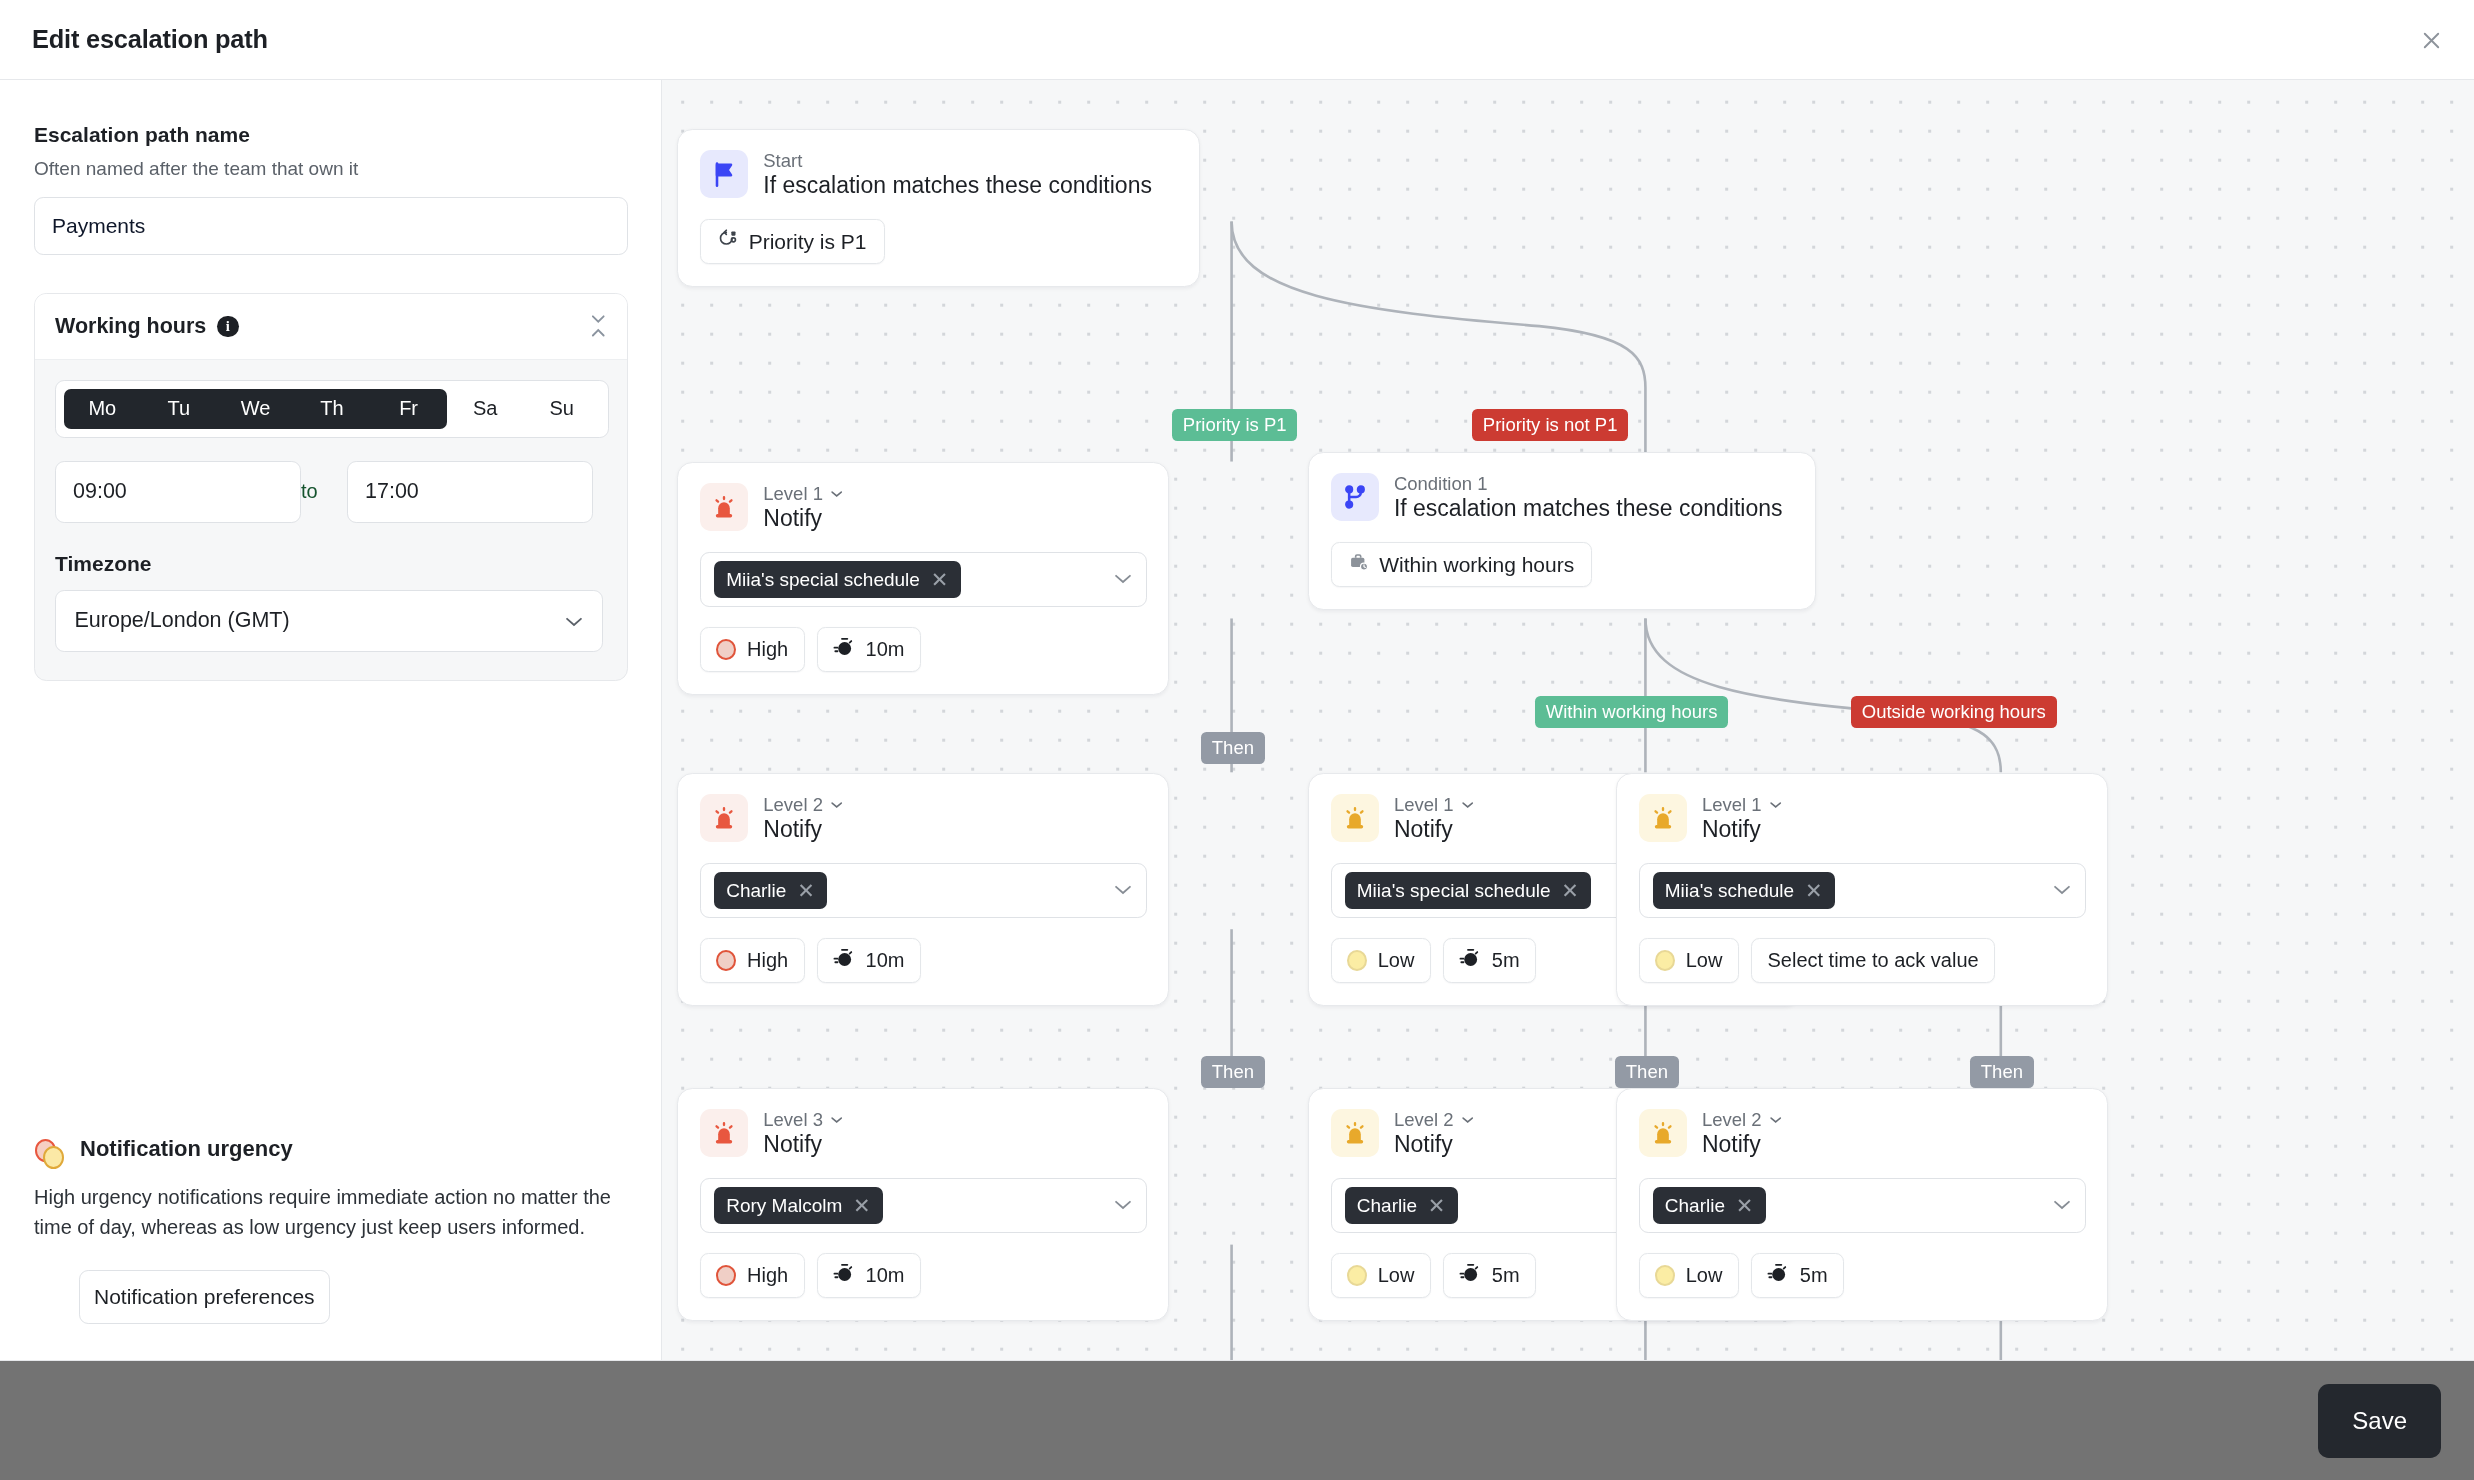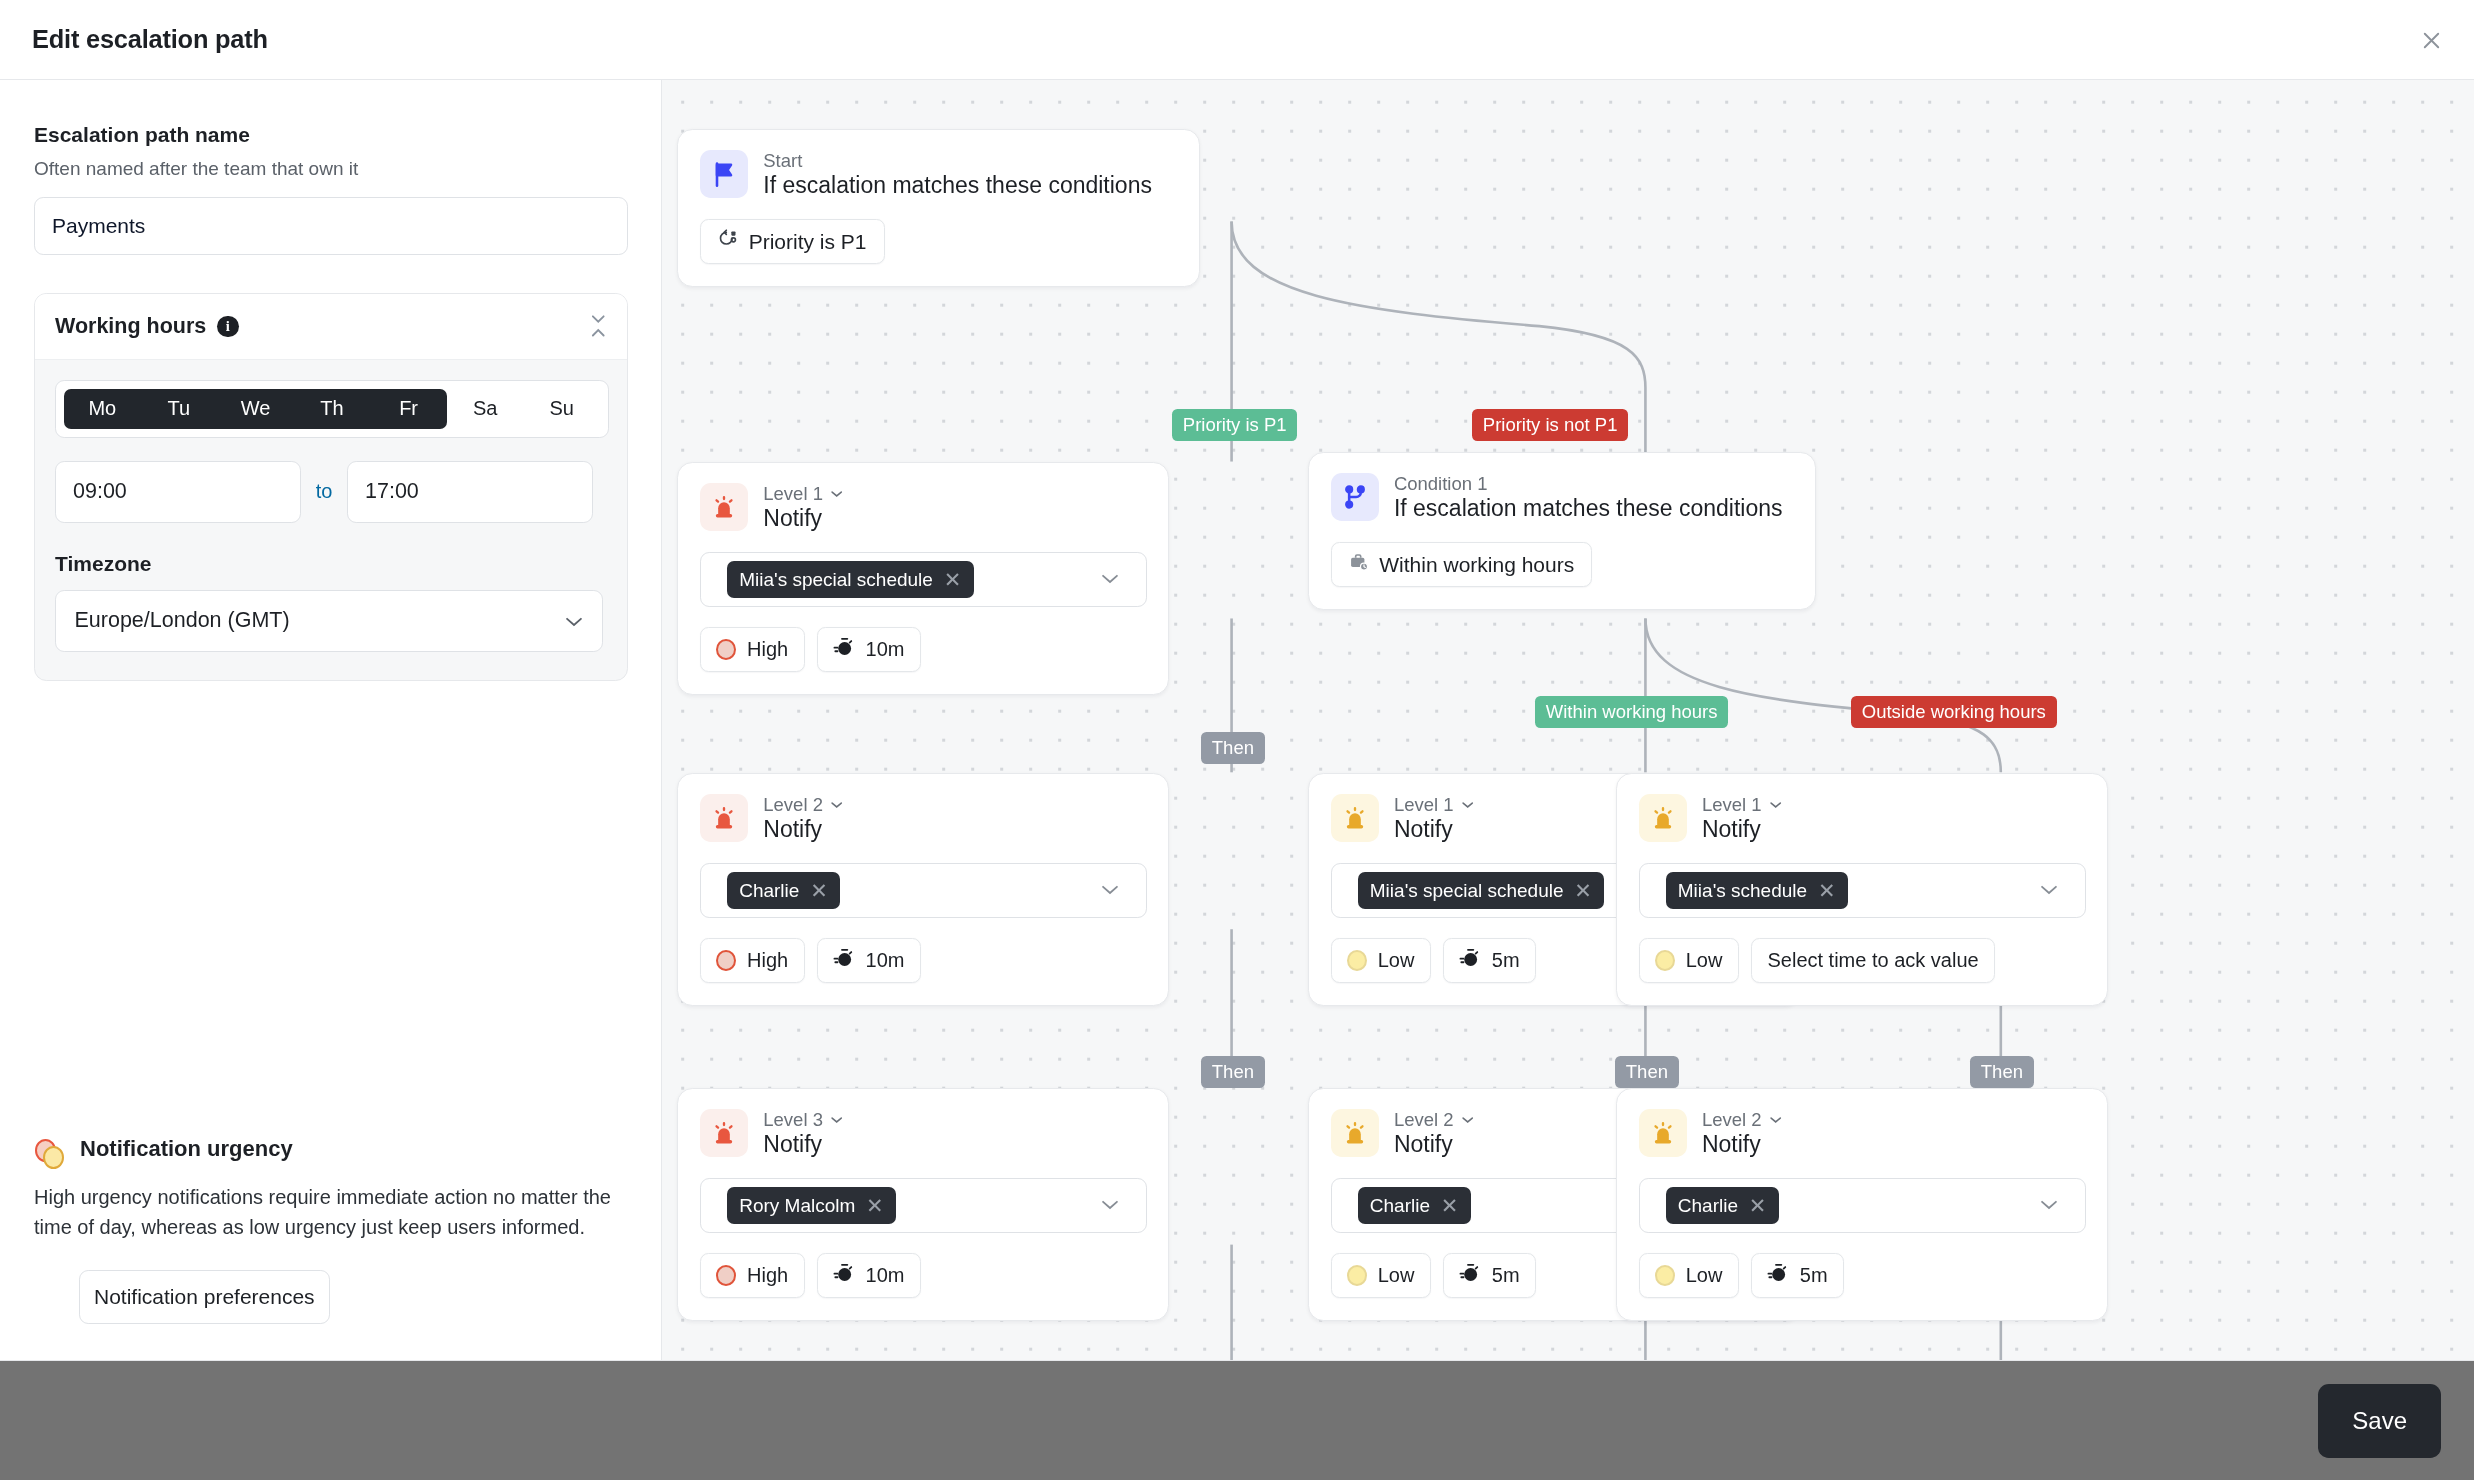--- a/index.html
+++ b/index.html
@@ -80,21 +80,21 @@
   .day.on { background: #22262c; color: #fff; }
   .day.on:first-child { border-radius: 7px 0 0 7px; }
   .day.on.last-on { border-radius: 0 7px 7px 0; }
 
   .time-row { margin-top: 23px; display: flex; align-items: center; }
   .time-input {
     width: 246px; height: 62px; border: 0.8px solid #dfe2e6; border-radius: 9.2px;
     background: #fff; font-size: 21.5px; padding: 0 17px; color: #1d2025;
     font-family: "Liberation Sans", sans-serif;
   }
-  .time-sep { width: 46px; text-align: center; font-size: 20px; color: #0369a1; }
+  .time-sep { width: 46px; text-align: left; font-size: 20px; color: #14532d; }
   .tz-label { margin-top: 29px; font-size: 21px; font-weight: 600; }
   .tz-select {
     margin-top: 14px; width: 548px; height: 62px; border: 0.8px solid #dfe2e6;
     border-radius: 9.2px; background: #fff; display: flex; align-items: center;
     padding: 0 18.5px; font-size: 21.5px; cursor: pointer; position: relative;
   }
   .tz-select .chev { margin-left: auto; }
   .chev svg { width: 20px; height: 12.3px; }
 
   
@@ -147,21 +147,21 @@
   .cond-chip {
     display: inline-flex; align-items: center; gap: 10.8px; margin-top: 20px;
     height: 45px; padding: 0 17px; background: #fff; border: 0.8px solid #e4e7ea;
     border-radius: 8.5px; font-size: 21px; box-shadow: 0 0.8px 1.5px rgba(16,24,40,.04);
   }
   .cond-chip svg { width: 20px; height: 20px; }
 
   .select-box {
     margin-top: 20px; width: 100%; height: 55px; border: 0.8px solid #dfe2e6;
     border-radius: 9.2px; background: #fff; display: flex; align-items: center;
-    padding: 0 26px; cursor: pointer;
+    padding: 0 13px; cursor: pointer;
   }
   .tag {
     display: inline-flex; align-items: center; gap: 10.8px; background: #2b2f36;
     color: #fff; border-radius: 7px; height: 37px; padding: 0 12.3px; font-size: 19px;
   }
   .tag .x { color: #9aa0a8; font-size: 21px; cursor: pointer; line-height: 1; }
   .select-box .chev { margin-left: auto; color: #878d95; }
 
   .pill-row { display: flex; gap: 12.3px; margin-top: 20px; }
   .pill {

